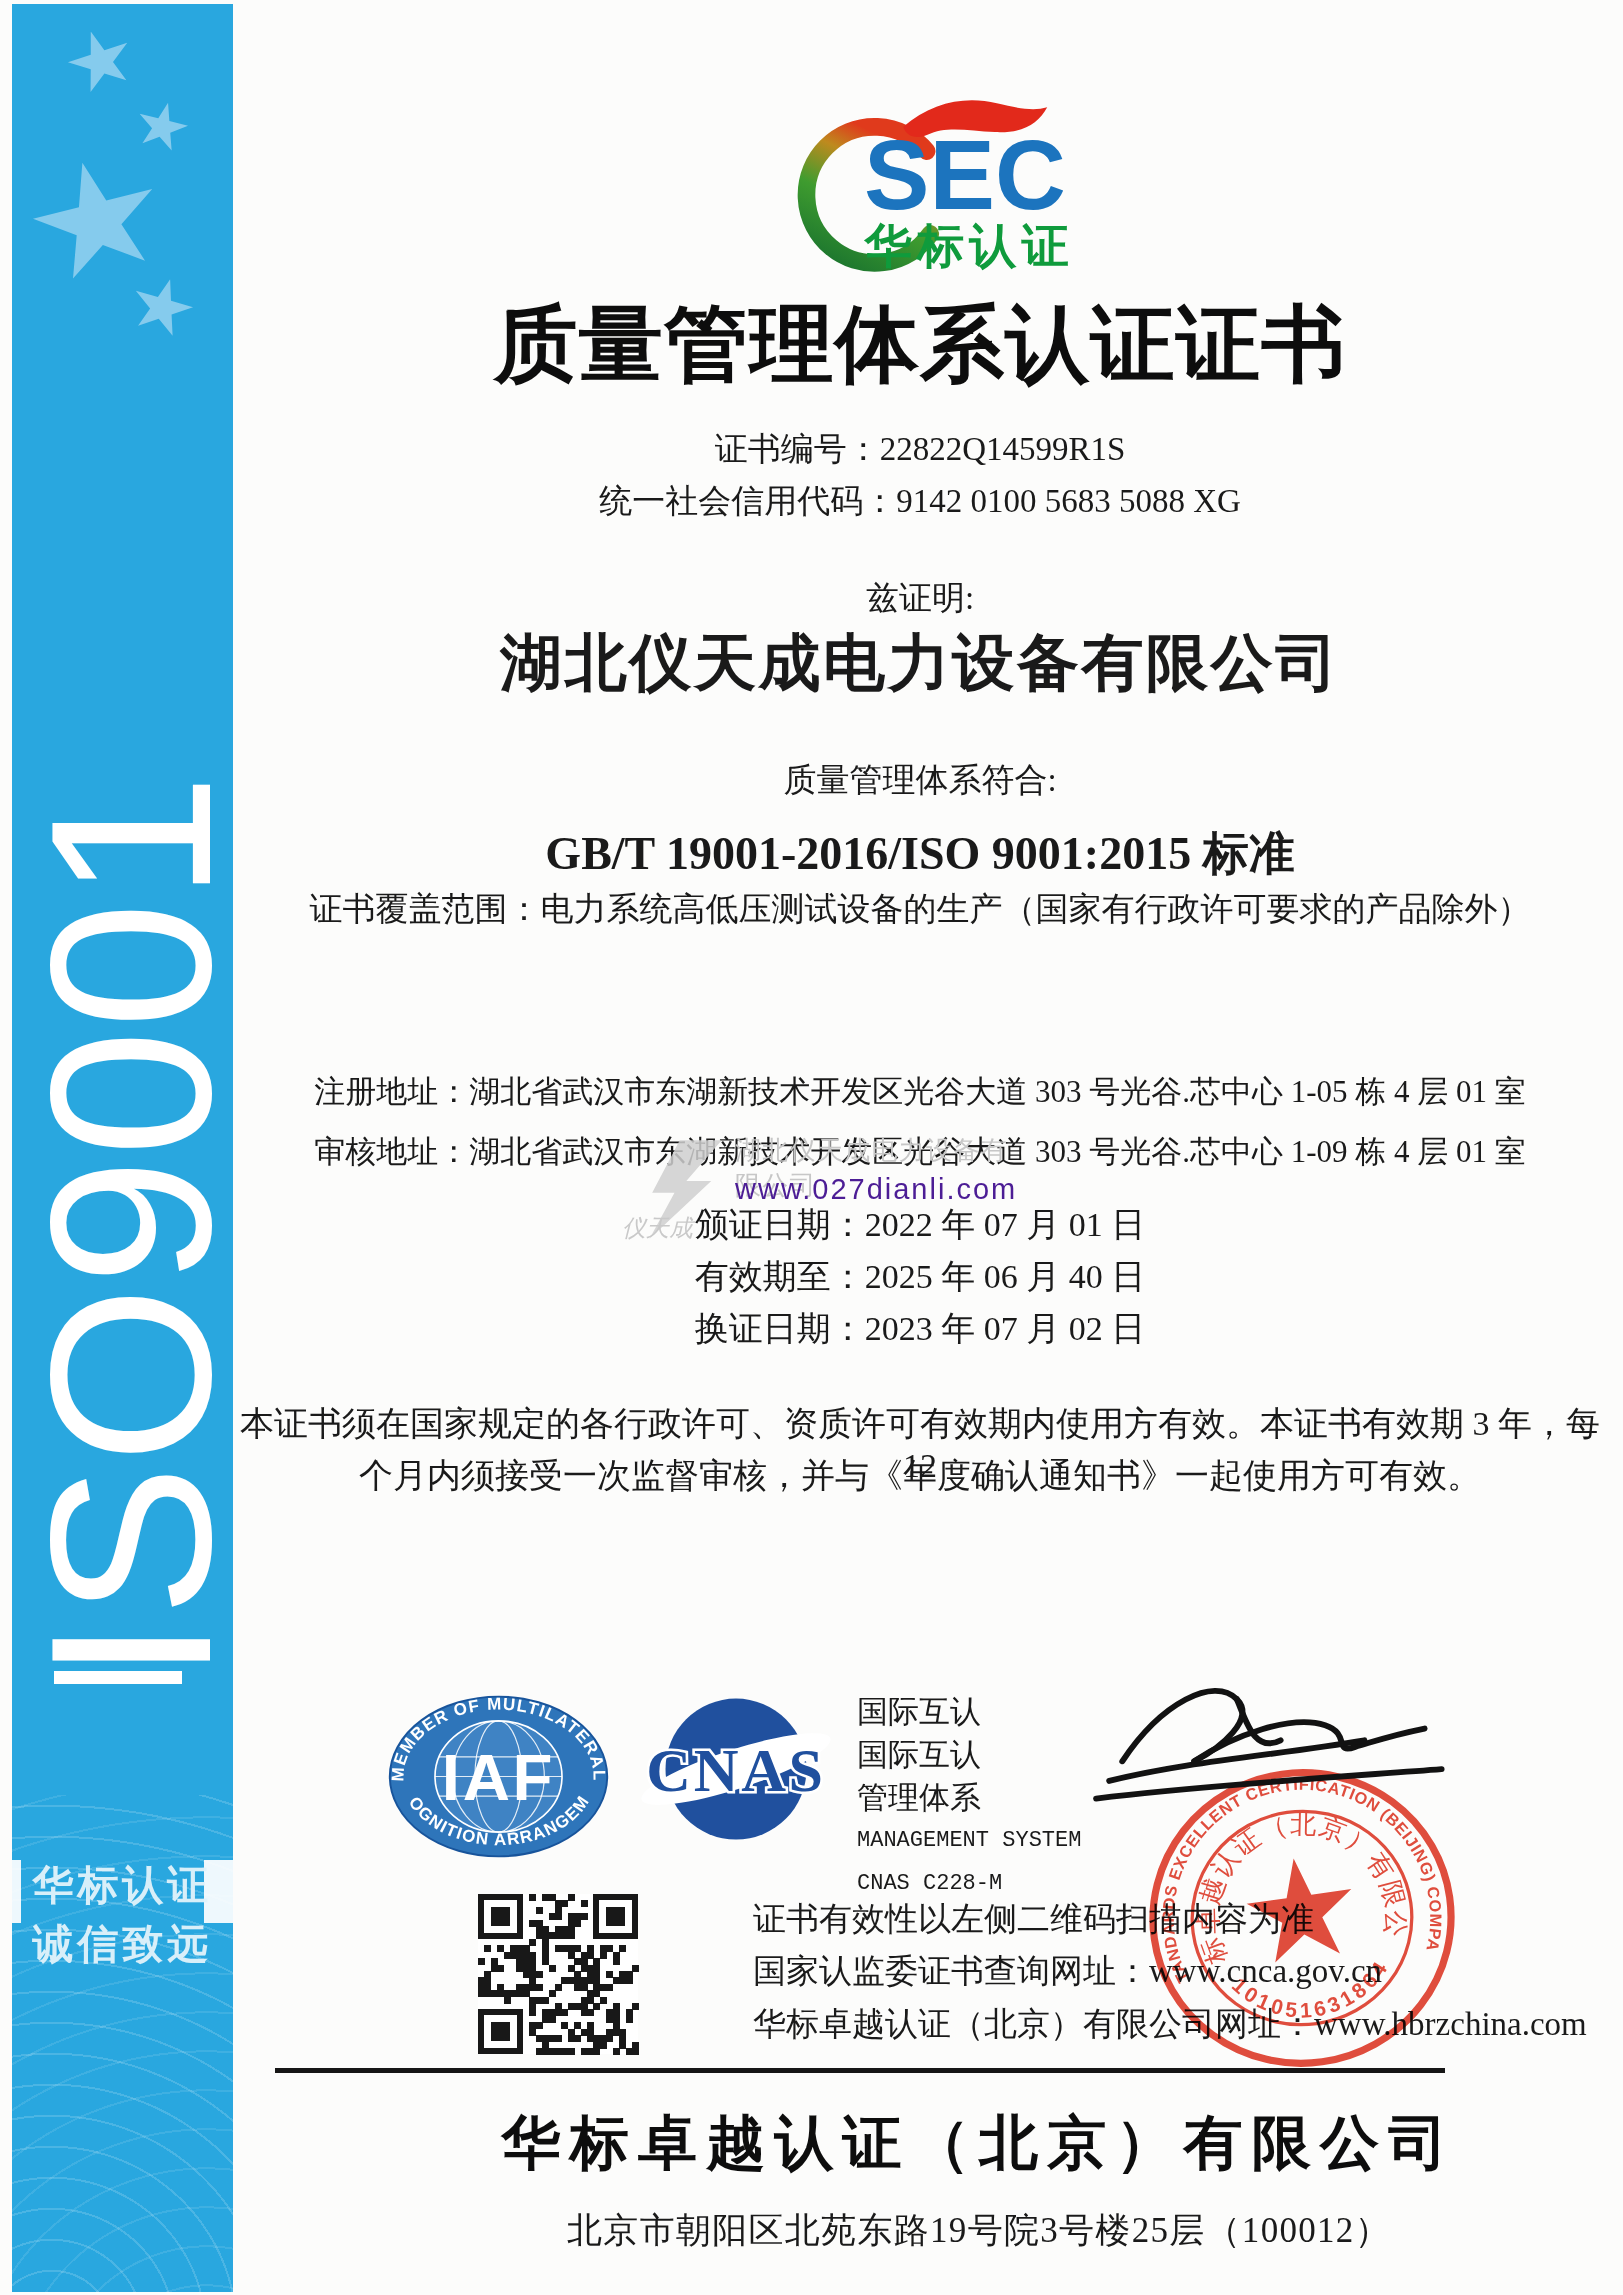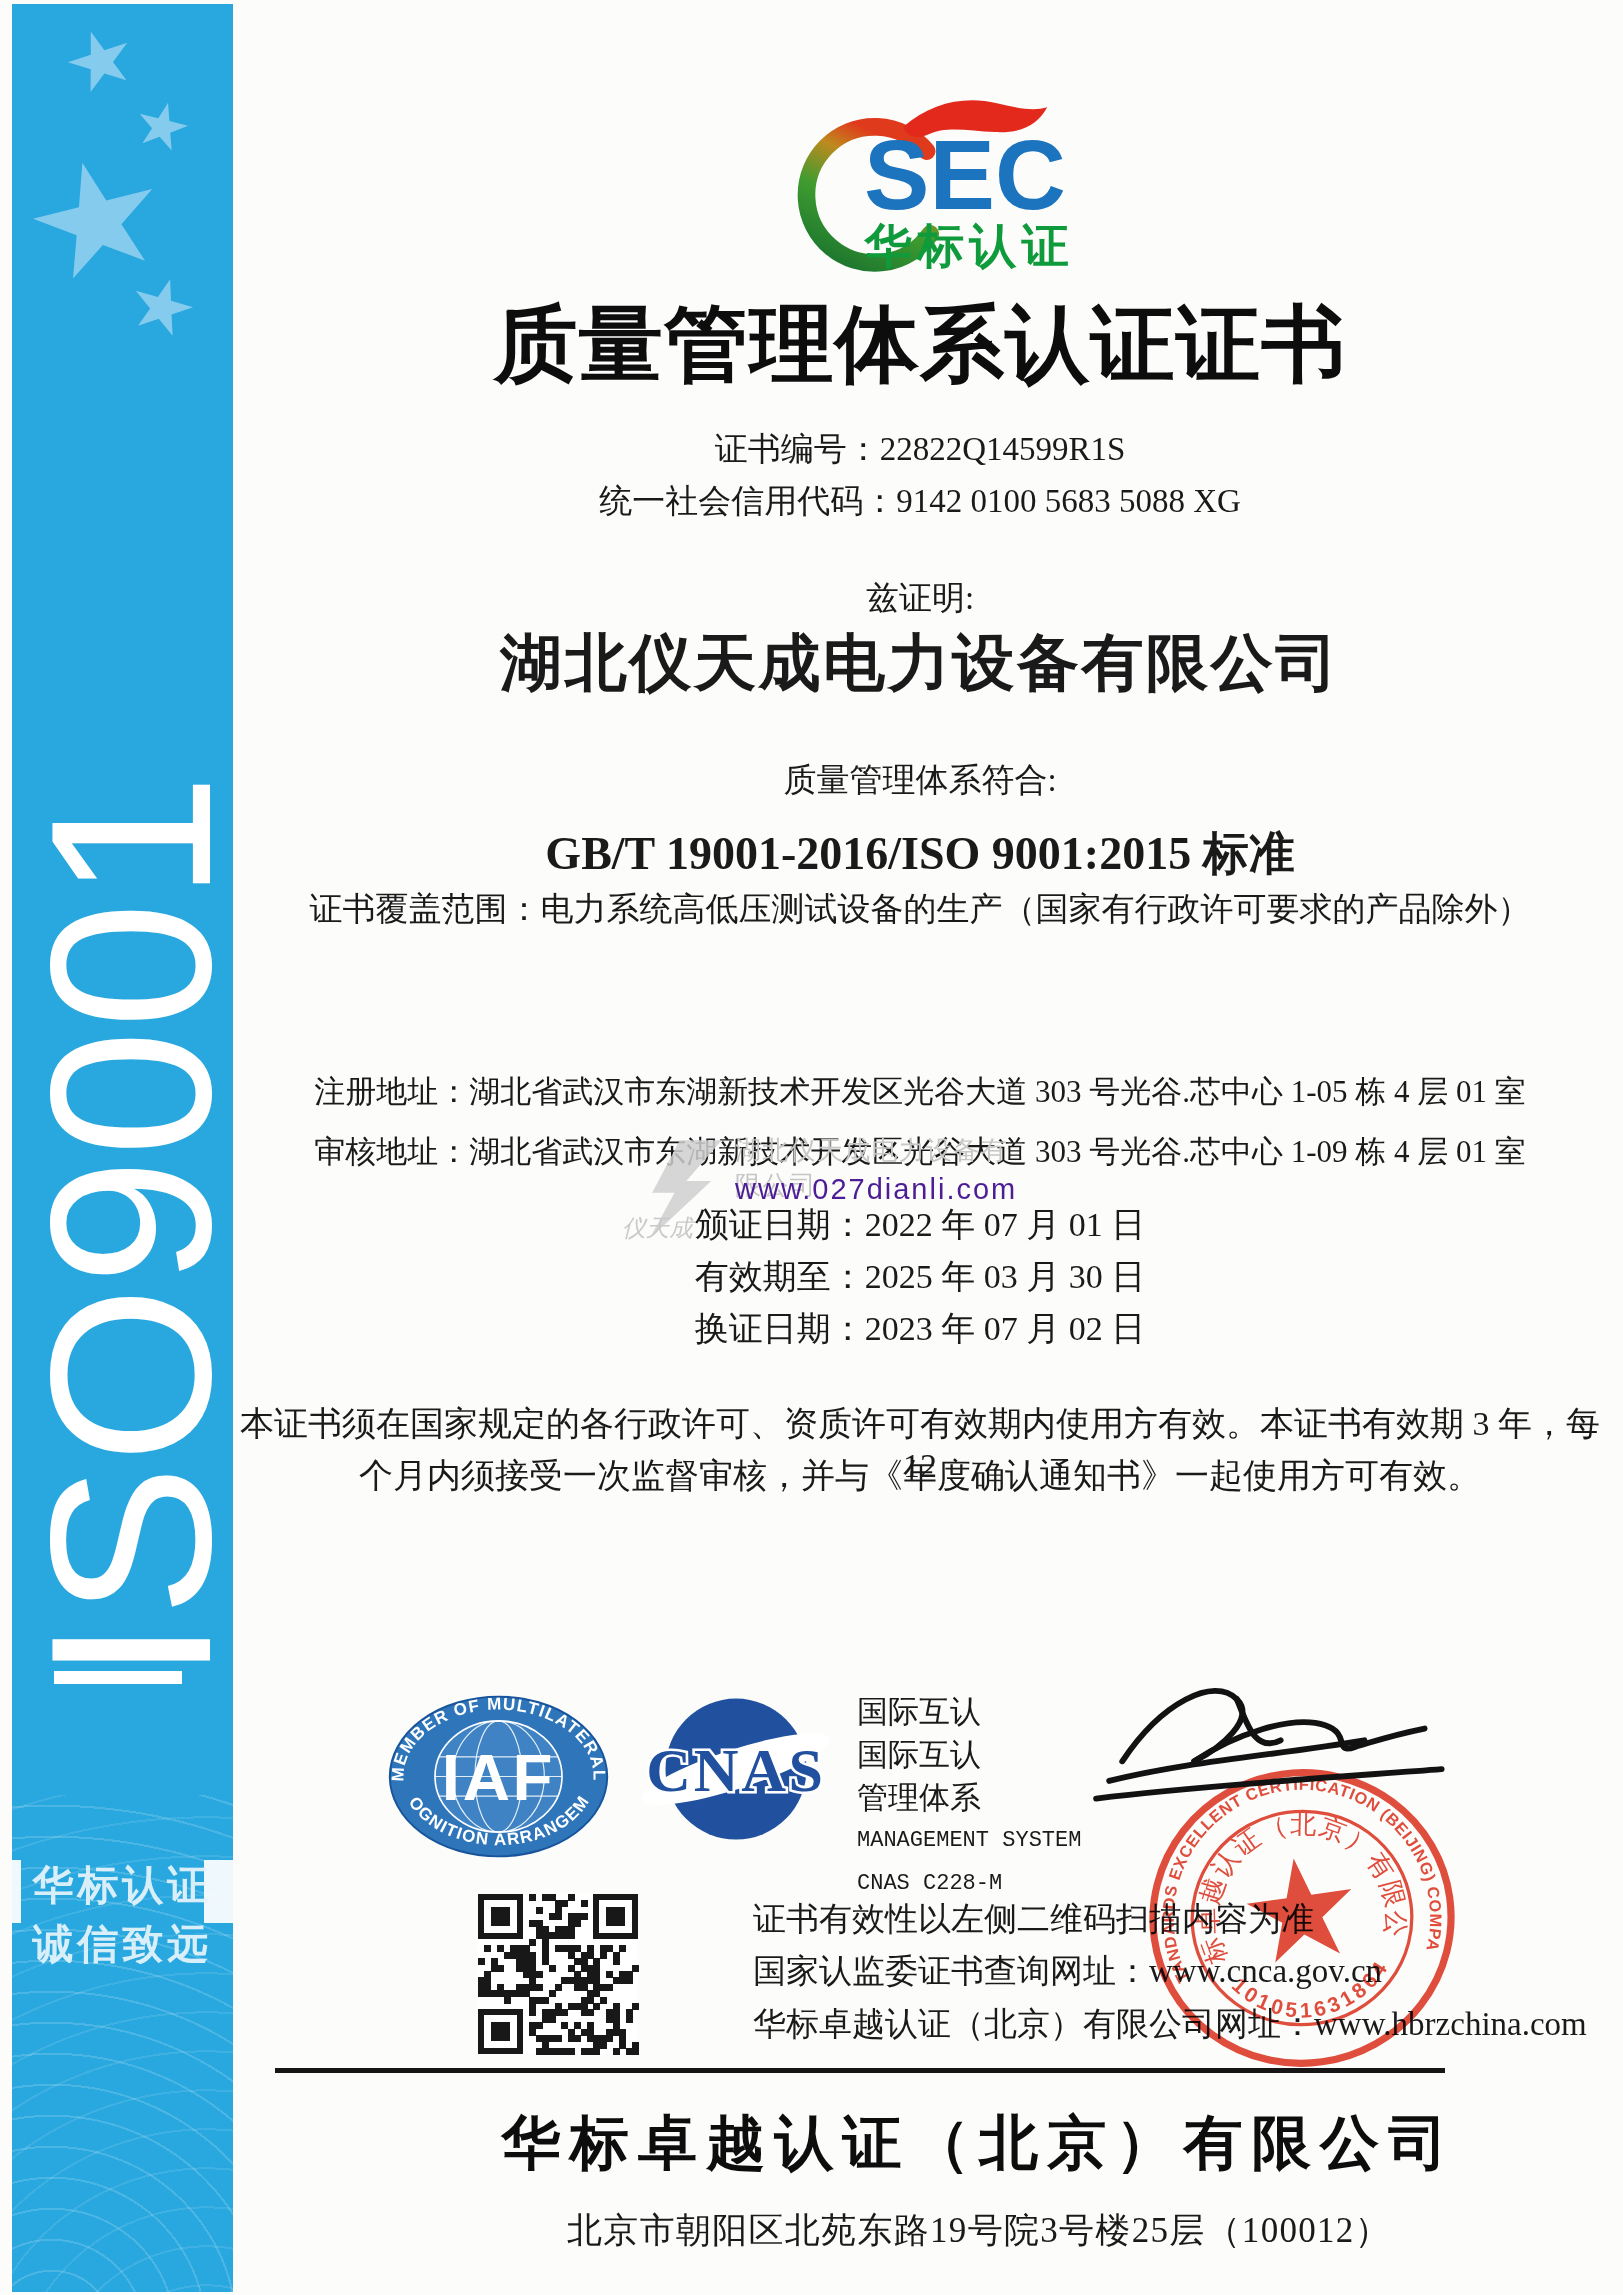--- a/index.html
+++ b/index.html
@@ -112,21 +112,21 @@
   <div class="watermark">
     <svg class="wm-logo" width="105" height="105" viewBox="0 0 160 160">
       <path d="M 88 2 L 152 2 L 98 64 L 136 64 L 42 152 L 80 82 L 46 82 Z" fill="#cfcfcf" opacity="0.85"></path>
       <text x="0" y="148" font-size="36" fill="#c9c9c9" font-style="italic" class="serif">仪天成</text>
     </svg>
     <div class="wm-company">湖北仪天成电力设备有限公司</div>
     <div class="wm-url">www.027dianli.com</div>
   </div>
 
   <div class="row t-note" style="top:1202px;">颁证日期：2022 年 07 月 01 日</div>
-  <div class="row t-note" style="top:1254px;">有效期至：2025 年 03 月 30 日</div>
+  <div class="row t-note" style="top:1254px;">有效期至：2025 年 06 月 40 日</div>
   <div class="row t-note" style="top:1306px;">换证日期：2023 年 07 月 02 日</div>
 
   <div class="row t-note" style="top:1401px;">本证书须在国家规定的各行政许可、资质许可有效期内使用方有效。本证书有效期 3 年，每 12</div>
   <div class="row t-note" style="top:1453px;">个月内须接受一次监督审核，并与《年度确认通知书》一起使用方可有效。</div>
 
   <svg style="position:absolute;left:387px;top:1694px;" width="223" height="165" viewBox="0 0 340 252">
     <defs>
       <path id="iafTop" d="M 30 152.4 A 145 102 0 1 1 310 152.4" fill="none"></path>
       <path id="iafBot" d="M 31 162 A 148 105 0 0 0 309 162" fill="none"></path>
       <clipPath id="globeClip">

